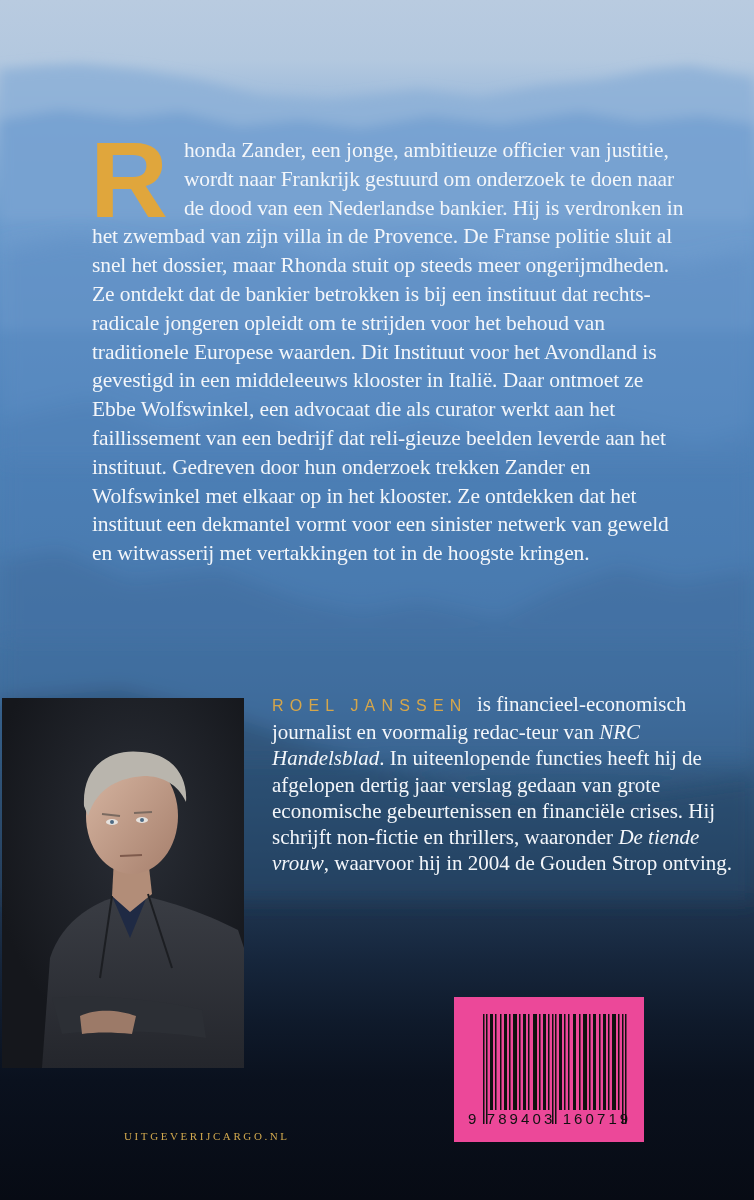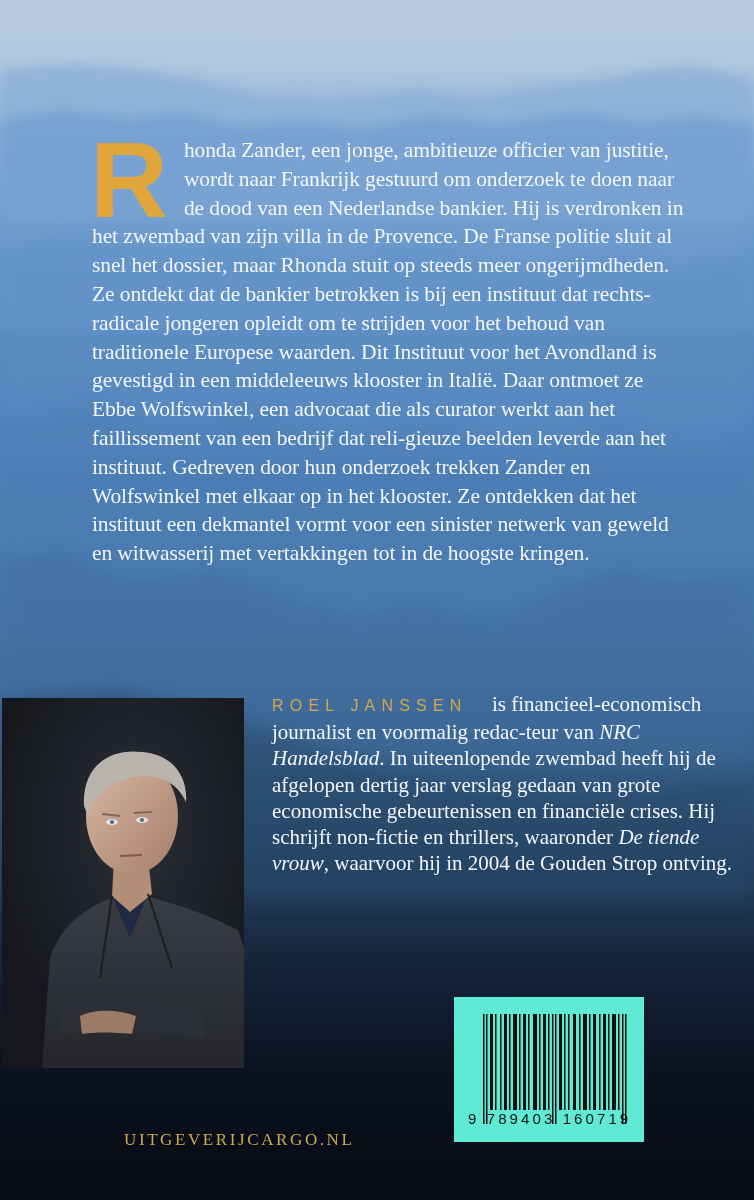--- a/index.html
+++ b/index.html
@@ -30,37 +30,37 @@
       overflow: hidden;
     }
     .author-photo svg { display: block; }
     .bio {
       position: absolute; left: 272px; top: 691px; width: 470px;
       font-size: 21px; line-height: 26.2px;
     }
     .bio p { margin: 0; }
     .author-name {
       font-family: "Liberation Sans", "DejaVu Sans", sans-serif;
-      color: #d6a64a; letter-spacing: 6.2px; font-size: 16px; margin-right: 19px;
+      color: #d6a64a; letter-spacing: 6.2px; font-size: 16px; margin-right: 4px;
     }
     .bio em { font-style: italic; }
     .barcode-box {
       position: absolute; left: 454px; top: 997px; width: 190px; height: 145px;
-      background: #5eead4;
+      background: #ec4899;
     }
     .barcode-bars { position: absolute; left: 29px; top: 17px; }
     .isbn {
       position: absolute; left: 14px; top: 113px; width: 170px;
       font-family: "Liberation Sans", "DejaVu Sans", sans-serif;
       font-size: 15px; color: #111; letter-spacing: 3.1px;
     }
     .publisher {
       position: absolute; left: 124px; top: 1130px;
       font-family: "Liberation Serif", "DejaVu Serif", serif;
-      font-size: 17px; color: #d2a94e; letter-spacing: 2.6px;
+      font-size: 11px; color: #d2a94e; letter-spacing: 2.6px;
     }
   </style>
 </head>
 <body>
 
 <svg class="mountains" width="754" height="1200" viewBox="0 0 754 1200">
   <defs>
     <filter id="blur6">
         <feGaussianBlur stdDeviation="6"></feGaussianBlur>
       </filter>
@@ -130,21 +130,21 @@
 
     <path d="M50,300 C90,296 150,300 200,312 L204,340 C150,332 96,332 60,336 Z" fill="#2c2f35"></path>
     <path d="M78,318 C94,310 118,312 134,318 L130,336 C110,334 94,334 80,336 Z" fill="#9c7a68"></path>
   </svg>
 </div>
 
 <div class="bio">
   <p>
     <span class="author-name">ROEL JANSSEN</span>
     <span>is financieel-economisch journalist en voormalig redac-teur van</span>
-    <em>NRC Handelsblad</em><span>. In uiteenlopende zwembad heeft hij de afgelopen dertig jaar verslag gedaan van grote economische gebeurtenissen en financiële crises. Hij schrijft non-fictie en thrillers, waaronder</span>
+    <em>NRC Handelsblad</em><span>. In uiteenlopende functies heeft hij de afgelopen dertig jaar verslag gedaan van grote economische gebeurtenissen en financiële crises. Hij schrijft non-fictie en thrillers, waaronder</span>
     <em>De tiende vrouw</em><span>, waarvoor hij in 2004 de Gouden Strop ontving.</span>
   </p>
 </div>
 
 <div class="barcode-box">
   <svg class="barcode-bars" width="154" height="112" viewBox="0 0 154 112">
     <g fill="#111">
       <rect x="0" y="0" width="1.5" height="110"></rect>
       <rect x="3" y="0" width="1.5" height="110"></rect>
       <rect x="7" y="0" width="3" height="96"></rect>

